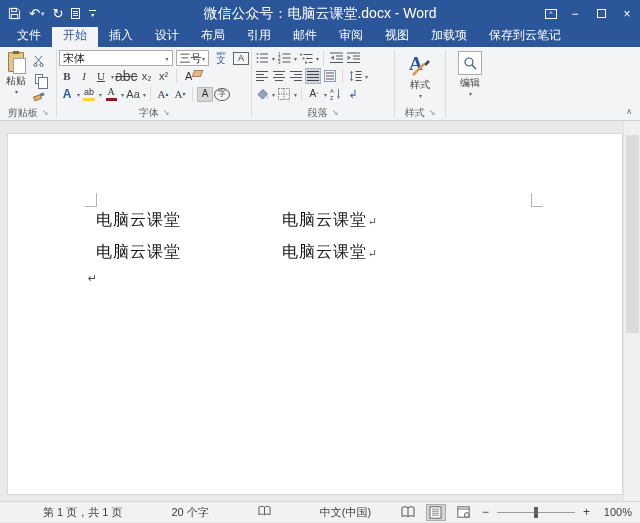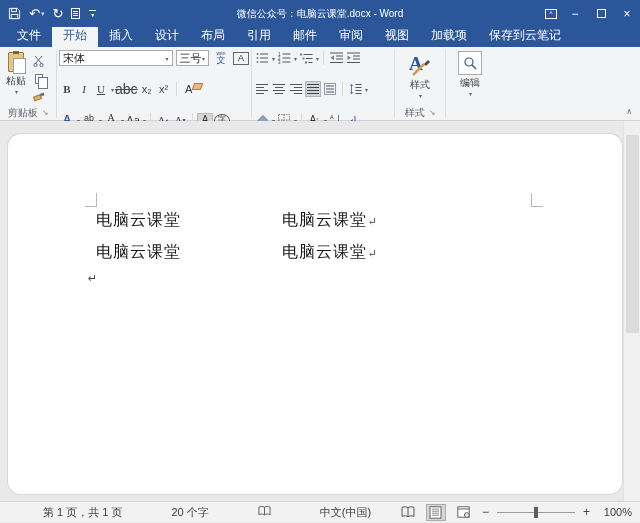--- a/index.html
+++ b/index.html
@@ -9,42 +9,42 @@
   
   .titlebar { height:27px; background:#2b579a; color:#fff; display:flex; align-items:center; position:relative; }
   .qat { display:flex; align-items:center; gap:8px; padding-left:8px; }
   .qat-btn { display:flex; align-items:center; color:#fff; font-size:13px; line-height:1; cursor:default; }
   .qat-caret { font-size:7px; margin-left:1px; color:#cdd8ea; }
   .doc-glyph { width:9px; height:11px; border:1px solid #fff; background:transparent; position:relative; }
   .doc-glyph::after { content:""; position:absolute; left:1px; top:2px; width:5px; height:1px; background:#fff; box-shadow:0 2px 0 #fff,0 4px 0 #fff; }
   .qat-more { width:9px; display:flex; flex-direction:column; align-items:center; }
   .qat-more .bar { width:7px; height:1px; background:#fff; margin-bottom:2px; }
   .qat-more .chev { font-size:6px; line-height:4px; }
-  .win-title { position:absolute; left:0; right:0; text-align:center; font-size:10px; color:#ffffff; pointer-events:none; }
+  .win-title { position:absolute; left:0; right:0; text-align:center; font-size:14px; color:#ffffff; pointer-events:none; }
   .win-controls { margin-left:auto; display:flex; align-items:center; height:100%; }
   .win-btn { width:26px; height:100%; display:flex; align-items:center; justify-content:center; color:#fff; font-size:12px; }
   .ribbon-opts { width:22px; }
   .ribbon-opts .box { width:12px; height:10px; border:1px solid #fff; font-size:7px; line-height:8px; text-align:center; }
   .maxi { width:9px; height:9px; border:1px solid #fff; }
 
   
   .tabrow { height:20px; background:#2b579a; display:flex; align-items:flex-end; color:#fff; font-size:12px; padding-left:6px; }
   .tab { padding:2px 11px 3px; cursor:default; white-space:nowrap;font-family:Liberation Serif, serif; }
   .tab.active { background:#f3f4f6; color:#2b579a; }
 
   
   .ribbon { height:74px; background:#f3f4f6; border-bottom:1px solid #d2d2d2; display:flex; position:relative; }
   .rgroup { display:flex; flex-direction:column; padding:2px 2px 0; position:relative; }
   .rgroup-body { flex:1; display:flex; }
   .rgroup-label { height:15px; display:flex; align-items:center; justify-content:center; gap:4px; color:#5f6368; font-size:10px; }
   .launcher { font-size:8px; color:#8a8a8a; line-height:1; }
   .gsep { width:1px; background:#dcdddf; margin:2px 0; }
   .collapse-chev { position:absolute; right:8px; bottom:4px; font-size:8px; color:#666; }
 
-  .col { display:flex; flex-direction:column;gap:13px; }
+  .col { display:flex; flex-direction:column; }
   .rrow { height:18px; display:flex; align-items:center; gap:1px; }
   .rbtn { min-width:16px; height:16px; display:inline-flex; align-items:center; justify-content:center; color:#444; font-size:11px; line-height:1; cursor:default; }
   .caret { font-size:6px; color:#666; margin-left:1px; }
   .vline { width:1px; height:14px; background:#d9d9d9; margin:0 3px; }
 
   
   .paste-big { width:28px; display:flex; flex-direction:column; align-items:center; padding-top:3px; }
   .clipboard-ic { width:16px; height:20px; background:#e6c782; border:1px solid #9a7b46; border-radius:1px; position:relative; }
   .clipboard-ic::before { content:""; position:absolute; left:4px; top:-2px; width:6px; height:3px; background:#7d6636; }
   .clipboard-ic::after { content:""; position:absolute; right:-3px; top:5px; width:11px; height:14px; background:#fff; border:1px solid #9aa0a8; }
@@ -89,21 +89,21 @@
 
   
   .big-btn { width:44px; display:flex; flex-direction:column; align-items:center; padding-top:2px; }
   .styles-ic { position:relative; width:26px; height:26px; }
   .styles-ic .A { position:absolute; left:2px; top:2px; font-size:19px; font-weight:bold; color:#2456a4; font-family:"Liberation Serif",serif; }
   .big-label { font-size:10px; color:#444; margin-top:1px; }
   .edit-icbox { width:24px; height:24px; background:#fff; border:1px solid #ababab; display:flex; align-items:center; justify-content:center; }
 
   
   .docarea { height:380px; background:#e9e9e9; position:relative; overflow:hidden; }
-  .page { position:absolute; left:8px; top:13px; width:614px; height:360px; background:#fff; box-shadow:0 0 0 1px #d8d8d8;border-radius:13px; }
+  .page { position:absolute; left:8px; top:13px; width:614px; height:360px; background:#fff; box-shadow:0 0 0 1px #d8d8d8; }
   .cropmark { position:absolute; width:12px; height:14px; }
   .cropmark.tl { left:77px; top:59px; border-right:1px solid #b5b5b5; border-bottom:1px solid #b5b5b5; }
   .cropmark.tr { left:523px; top:59px; border-left:1px solid #b5b5b5; border-bottom:1px solid #b5b5b5; }
   .docline { position:absolute; font-family:"Liberation Serif","DejaVu Serif",serif; font-size:16px; color:#1a1a1a; letter-spacing:1px; white-space:nowrap; }
   .pmark { font-size:11px; color:#4a4a4a; letter-spacing:0; margin-left:1px; }
   .lonepmark { position:absolute; font-size:11px; color:#4a4a4a; }
   .vscroll { position:absolute; right:0; top:0; bottom:0; width:17px; background:#f0f0f0; border-left:1px solid #e2e2e2; }
   .vthumb { position:absolute; left:2px; top:14px; width:13px; height:198px; background:#dcdcdc; }
 
   

